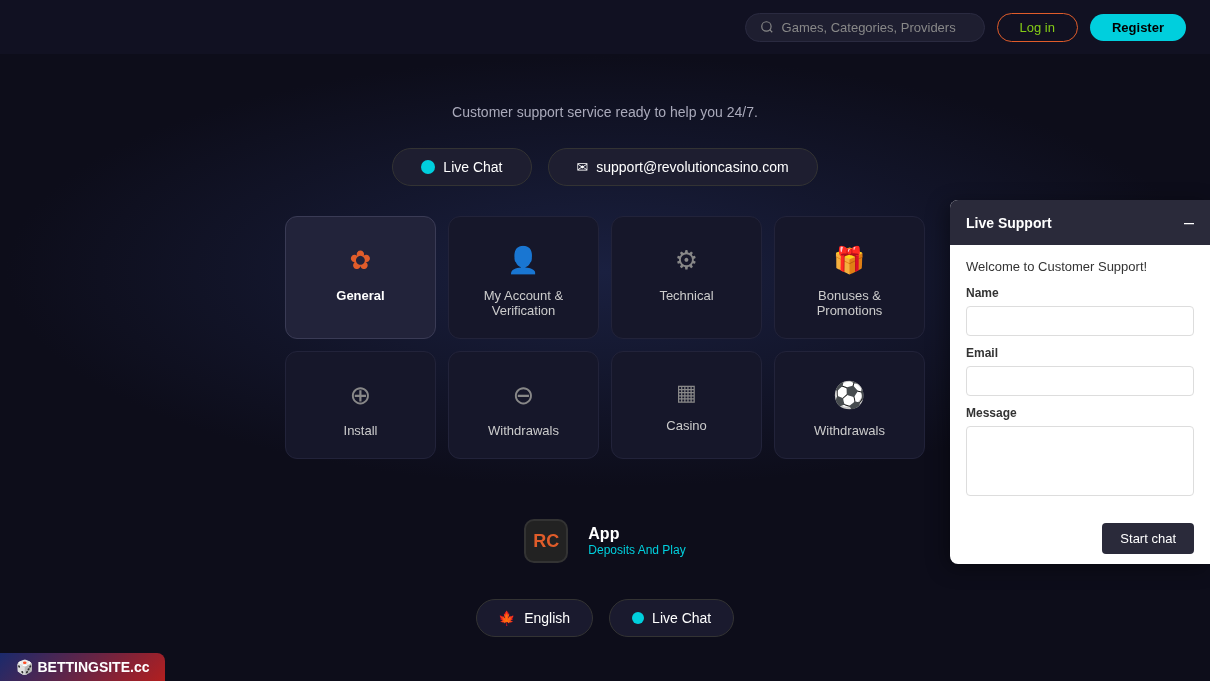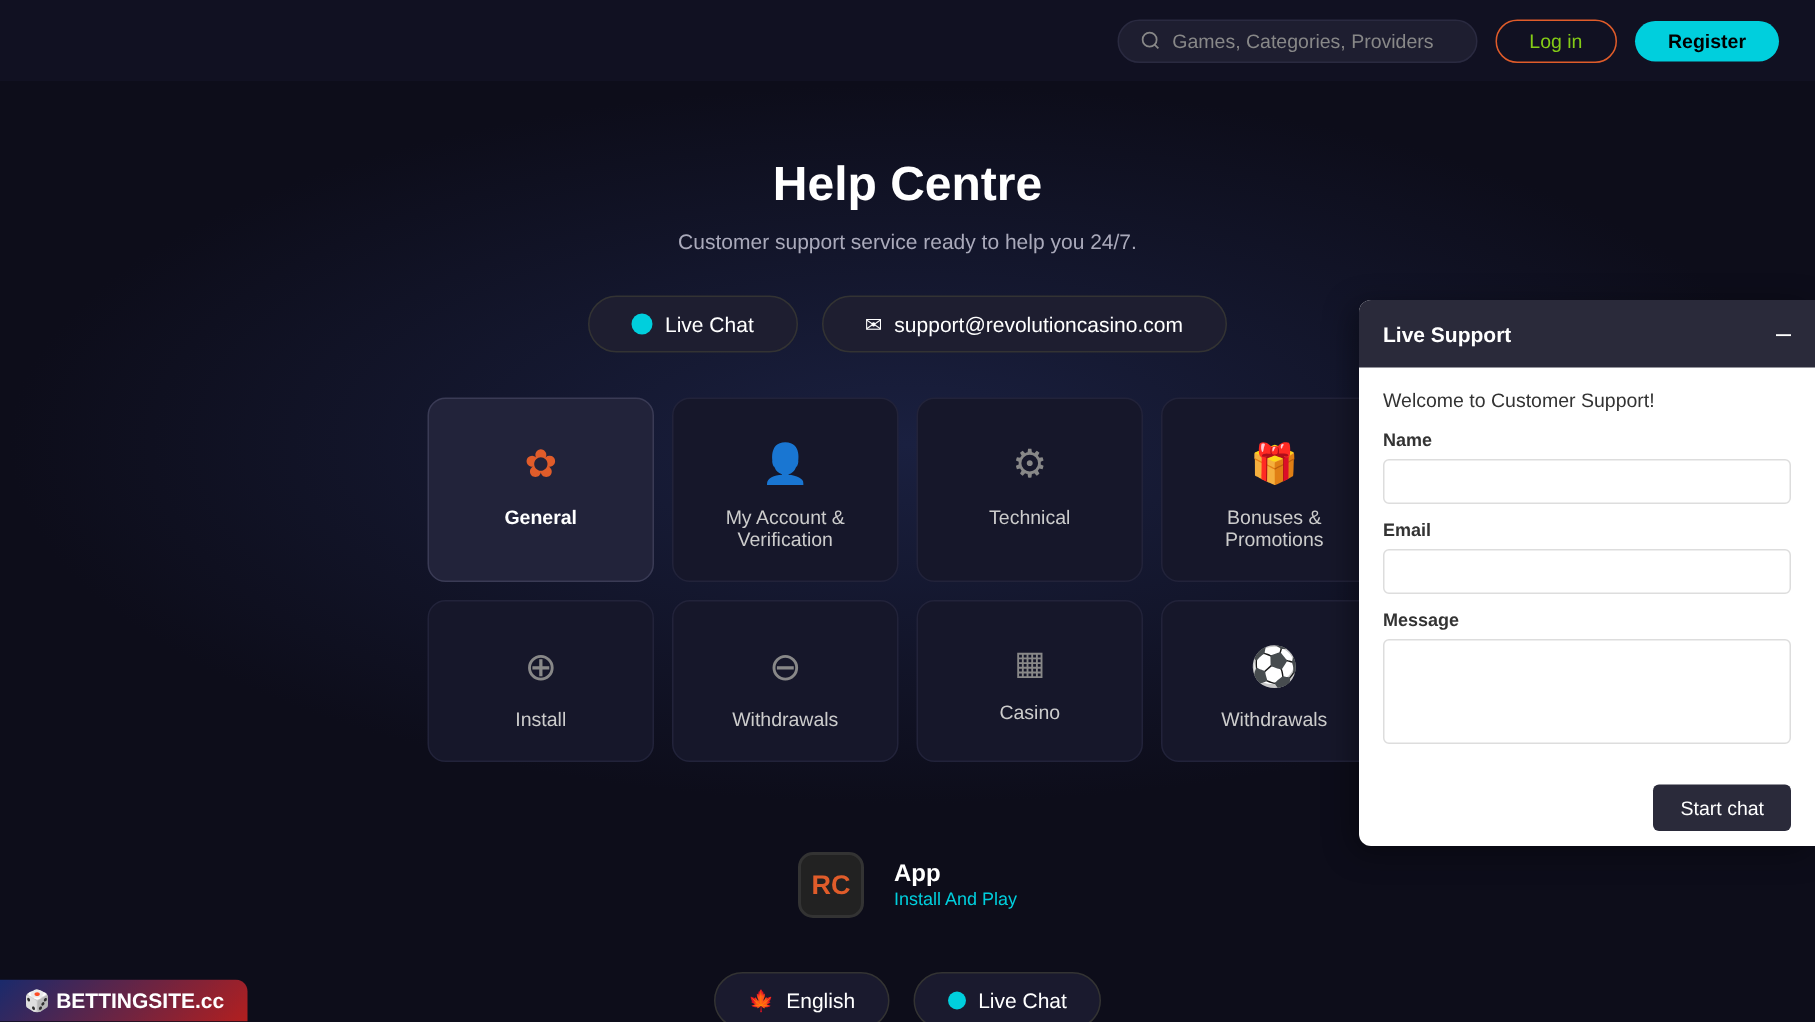--- a/index.html
+++ b/index.html
@@ -209,21 +209,21 @@
       font-size: 14px;
       font-weight: 800;
       color: #fff;
       display: flex; align-items: center; gap: 4px;
     }
 
     
     .live-support-panel {
       position: fixed;
       right: 0; top: 200px;
-      width: 304px;
+      width: 260px;
       background: #fff;
       border-radius: 8px 0 0 8px;
       box-shadow: -4px 4px 20px rgba(0,0,0,0.4);
       overflow: hidden;
       z-index: 100;
     }
     .live-support-header {
       background: #2a2a3a;
       color: #fff;
       padding: 12px 16px;
@@ -291,21 +291,20 @@
         <circle cx="11" cy="11" r="8"></circle>
         <line x1="21" y1="21" x2="16.65" y2="16.65"></line>
       </svg>
     <span>Games, Categories, Providers</span>
   </div>
   <button class="btn-login">Log in</button>
   <button class="btn-register">Register</button>
 </header>
 
 <section class="hero">
-  <h1 class="hero-title">Help Centre</h1>
   <p class="hero-subtitle">Customer support service ready to help you 24/7.</p>
   <div class="hero-actions">
     <button class="btn-live-chat">
       <span style="width:14px;height:14px;background:#00cfdd;border-radius:50%;display:inline-block;"></span>
       <span>Live Chat</span>
     </button>
     <button class="btn-email">
       <span>✉</span>
       <span>support@revolutioncasino.com</span>
     </button>
@@ -346,21 +345,21 @@
       <span class="icon">⚽</span>
       <span class="category-label">Withdrawals</span>
     </div>
   </div>
 </section>
 
 <div class="app-banner">
   <div class="app-logo">RC</div>
   <div class="app-info">
     <span class="app-name">App</span>
-    <span class="app-sub">Install And Play</span>
+    <span class="app-sub">Deposits And Play</span>
   </div>
 </div>
 
 <div class="footer-actions">
   <button class="btn-lang">
     <span>🍁</span>
     <span>English</span>
   </button>
   <button class="btn-livechat2">
     <span style="width:12px;height:12px;background:#00cfdd;border-radius:50%;display:inline-block;"></span>

